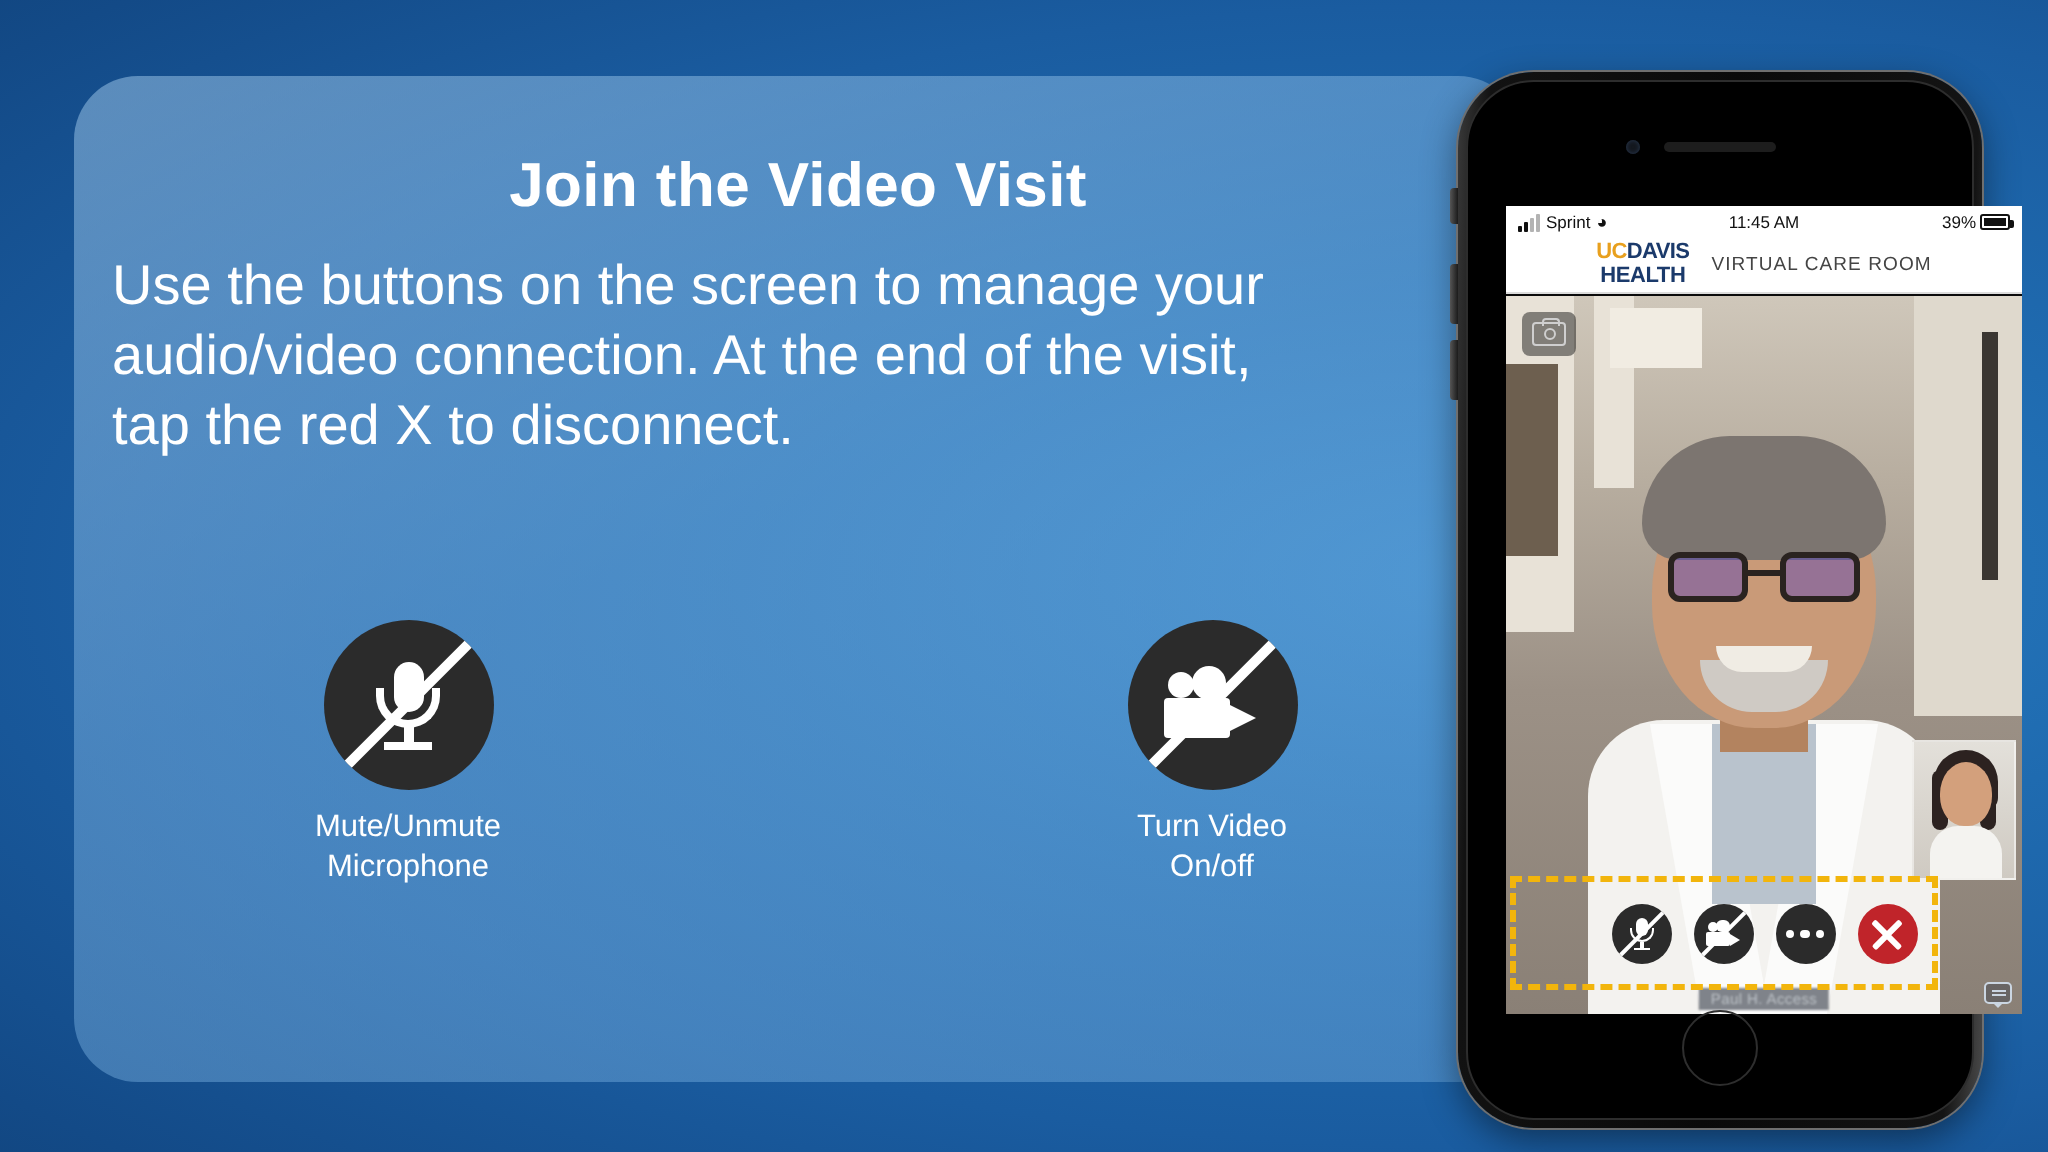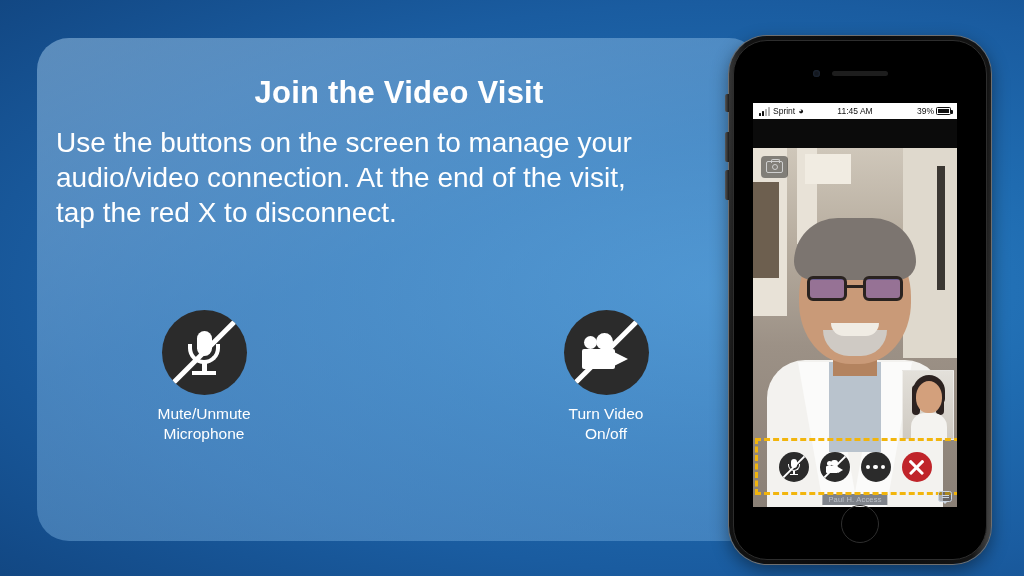--- a/index.html
+++ b/index.html
@@ -80,21 +80,21 @@
   #phone-inner {
     position:absolute; inset:4px; border-radius:34px;
     background:#000; border:1px solid #2d2d2d;
   }
   .side-btn { position:absolute; left:-4px; width:4px; background:linear-gradient(90deg,#555,#1b1b1b); border-radius:2px 0 0 2px; }
   #earpiece { position:absolute; top:30px; left:50%; transform:translateX(-28px); width:56px; height:5px; border-radius:3px; background:#1d1d1d; }
   #front-camera { position:absolute; top:29px; left:50%; transform:translateX(-47px); width:7px; height:7px; border-radius:50%; background:#14181f; box-shadow:inset 0 0 2px #2a3a52; }
   #home-button { position:absolute; bottom:16px; left:50%; transform:translateX(-19px); width:38px; height:38px; border-radius:50%; border:1.5px solid #2e2e2e; }
   
   #screen {
-    position:absolute; left:19px; top:62px; width:204px; height:404px;
+    position:absolute; left:19px; top:62px; width:258px; height:404px;
     background:#0b0b0b; overflow:hidden;
   }
   
   #status-bar {
     position:absolute; top:0; left:0; width:100%; height:16px;
     background:#fff; display:flex; align-items:center;
     padding:0 6px; font-size:8.5px; color:#111;
   }
   #signal-bars { display:flex; align-items:flex-end; gap:1px; margin-right:3px; }
   #signal-bars i { width:2px; background:#111; display:block; border-radius:0.5px; }
@@ -274,20 +274,29 @@
         <span id="wifi-icon">◕</span>
         <span id="status-time">11:45 AM</span>
         <span id="status-right">
           <span id="battery-pct">39%</span>
           <span id="battery-icon">
               <i></i>
             </span>
         </span>
       </div>
 
+      <div id="app-header">
+        <span id="brand-logo">
+          <span class="brand-line1">
+            <span class="brand-uc">UC</span><span class="brand-davis">DAVIS</span>
+          </span>
+          <span class="brand-line2">HEALTH</span>
+        </span>
+        <span id="room-title">VIRTUAL CARE ROOM</span>
+      </div>
 
       <div id="video-area">
         <span class="bg-shelf" style="left:0;top:0;width:34px;height:168px;"></span>
         <span class="bg-shelf" style="left:44px;top:0;width:20px;height:96px;"></span>
         <span class="bg-dark" style="left:0;top:34px;width:26px;height:96px;"></span>
         <span class="bg-shelf" style="right:0;top:0;width:54px;height:210px;background:#dfd9cd;"></span>
         <span class="bg-dark" style="right:12px;top:18px;width:8px;height:124px;background:#3b3732;"></span>
         <span class="bg-shelf" style="left:52px;top:6px;width:46px;height:30px;background:#f1ece2;"></span>
 
         <div id="doctor">

